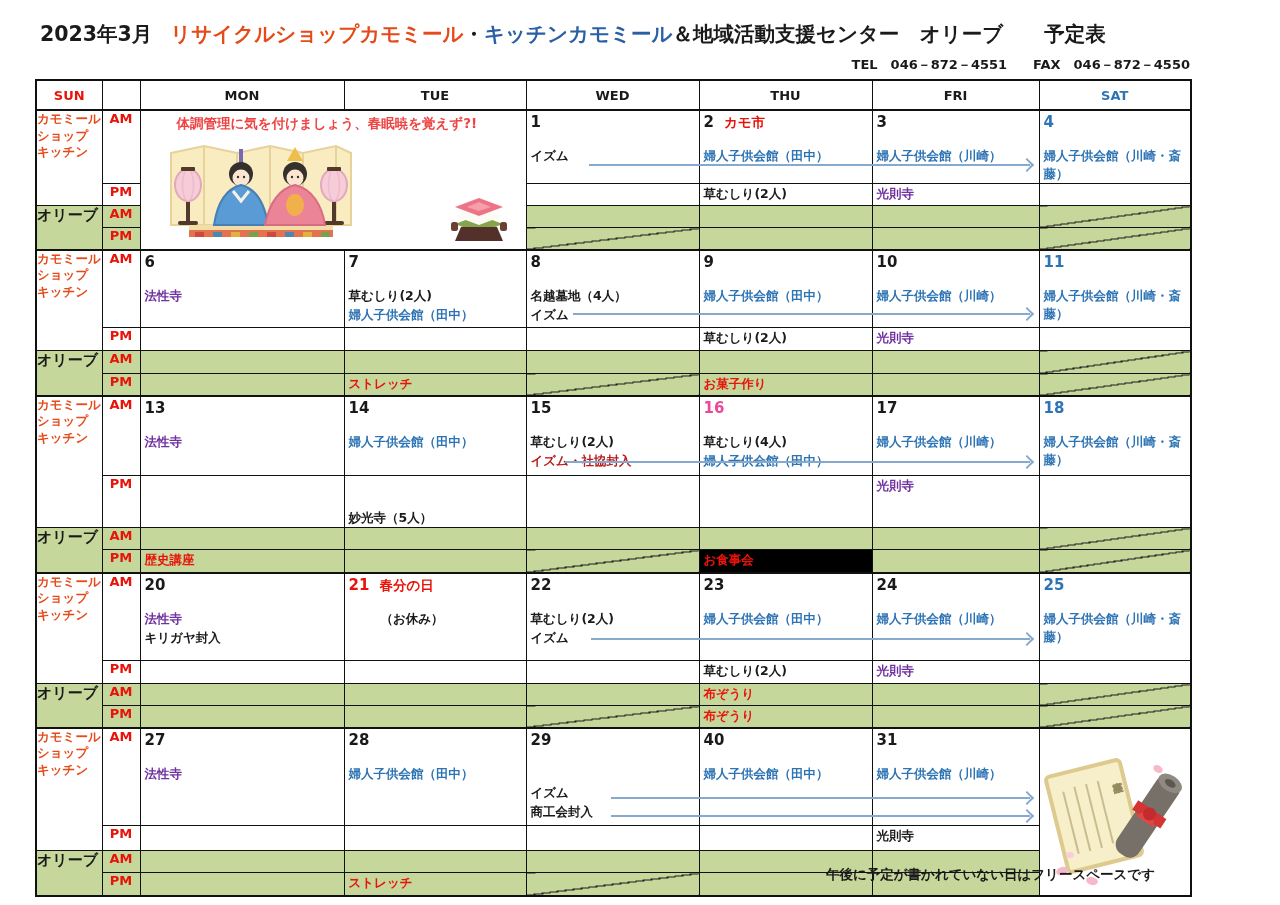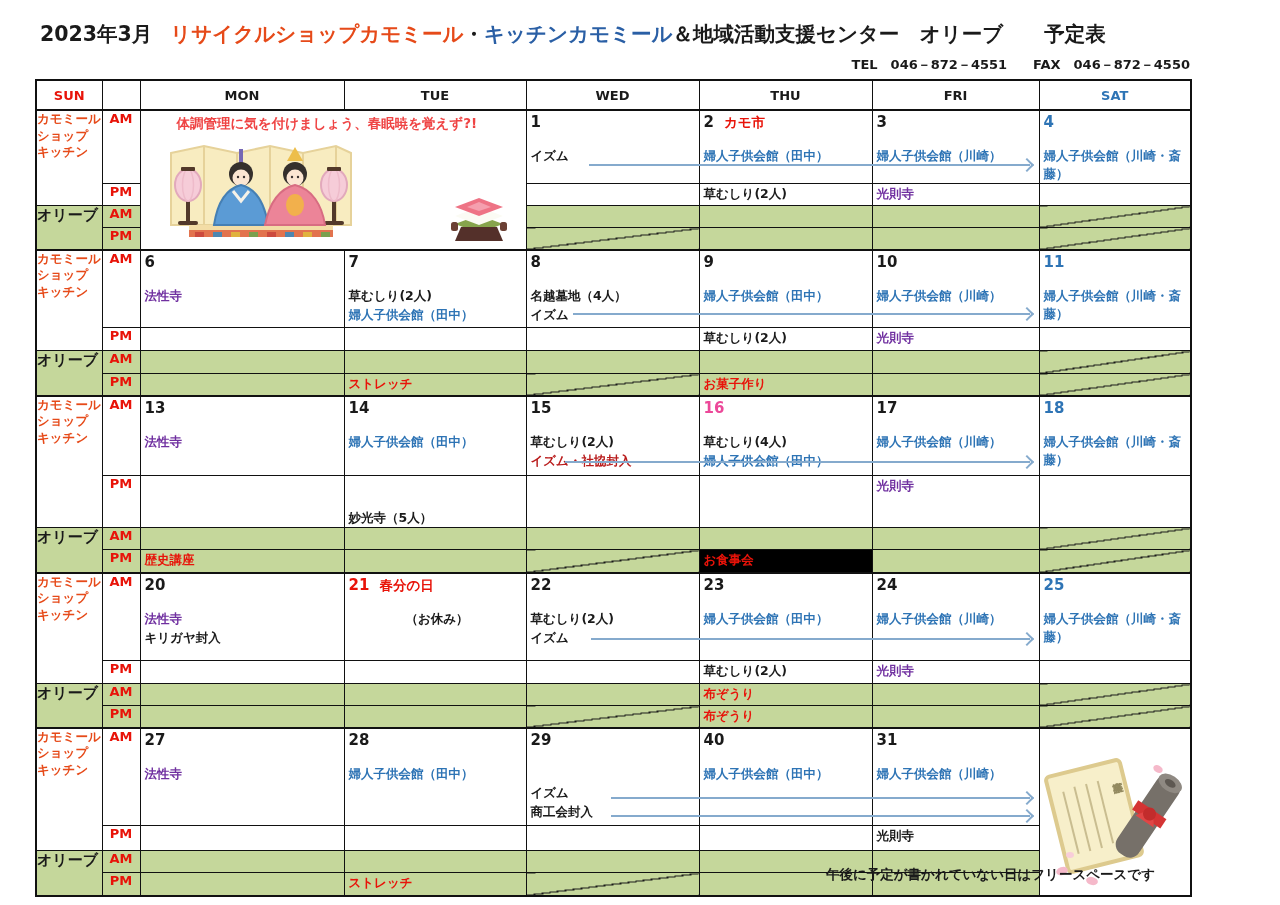--- a/index.html
+++ b/index.html
@@ -17,21 +17,21 @@
   #cal tr.week-start td{border-top-width:2px;}
 
   .sun-shop{font-size:12.5px;line-height:1.32;padding-left:5px;vertical-align:middle;}
   .sun-olive{font-size:15px;padding-left:4px;vertical-align:middle;}
   .ampm{text-align:center;vertical-align:middle;font-size:13px;}
 
   .daycell{position:relative;font-size:12.5px;}
   .date{font-size:15px;line-height:20px;padding:1px 4px 0;margin-bottom:14px;white-space:nowrap;}
   .date .note{font-size:13.5px;margin-left:10px;}
   .line{line-height:18px;padding:1px 4px 0;}
-  .line.indent{padding-left:61px;font-family:Liberation Serif, serif;}
+  .line.indent{padding-left:36px;font-family:Liberation Serif, serif;}
   .diag{background-image:linear-gradient(to bottom right,transparent 48.6%,#1a1a1a 48.6%,#1a1a1a 51.4%,transparent 51.4%);}
 
   .harrow{position:absolute;height:0;border-bottom:2px solid currentColor;z-index:3;}
   .harrow::after{content:"";position:absolute;right:-2px;top:-4px;width:8px;height:8px;
     border-top:2px solid currentColor;border-right:2px solid currentColor;transform:rotate(45deg);}
 
   .img-cell{position:relative;vertical-align:top;}
   .warning{font-size:13.5px;line-height:17px;padding:4px 4px 0 8px;}
   .hina-cell svg.hina{position:absolute;left:14px;top:26px;}
   .hina-cell svg.hishimochi{position:absolute;right:16px;bottom:4px;}

